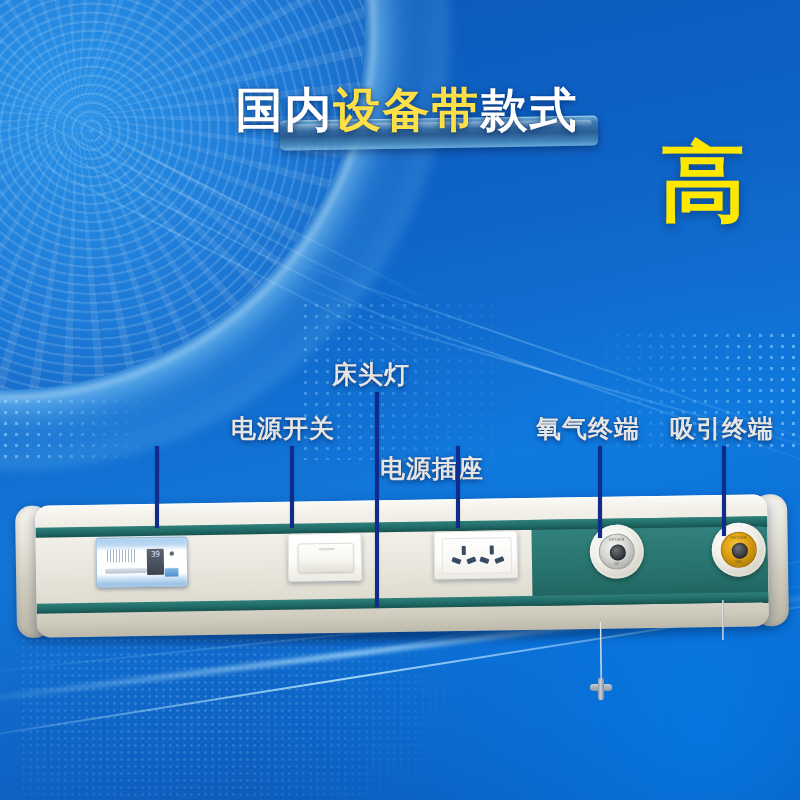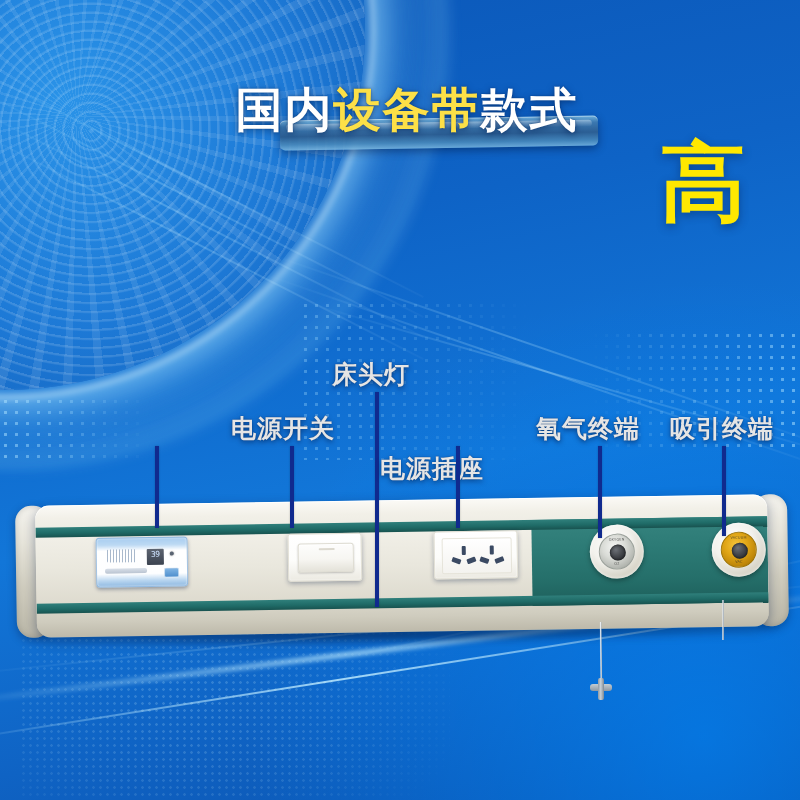--- a/index.html
+++ b/index.html
@@ -203,21 +203,21 @@
     background:
       repeating-linear-gradient(90deg, rgba(120,145,175,.75) 0 1px, rgba(255,255,255,0) 1px 3px);
     border-radius:2px; opacity:.85;
   }
   .ic-grille2 {
     position:absolute; left:8px; top:30px; width:42px; height:5px;
     background:linear-gradient(180deg,#cfd8e4,#aab6c6);
     border-radius:2px; opacity:.8;
   }
   .ic-display {
-    position:absolute; left:50px; top:11px; width:17px; height:16px;
+    position:absolute; left:50px; top:11px; width:17px; height:26px;
     background:linear-gradient(180deg,#5d6470,#3b4350);
     border-radius:1px;
     color:#cfe3ff; font-size:8px; line-height:12px; text-align:center;
     font-family:"DejaVu Sans Mono","Liberation Mono",monospace;
     letter-spacing:-.5px;
   }
   .ic-led { position:absolute; left:73px; top:14px; width:4px; height:4px; border-radius:50%;
     background:#5a6472; box-shadow:0 0 2px rgba(0,0,0,.4); }
   .ic-btn {
     position:absolute; right:8px; bottom:8px; width:15px; height:10px;

